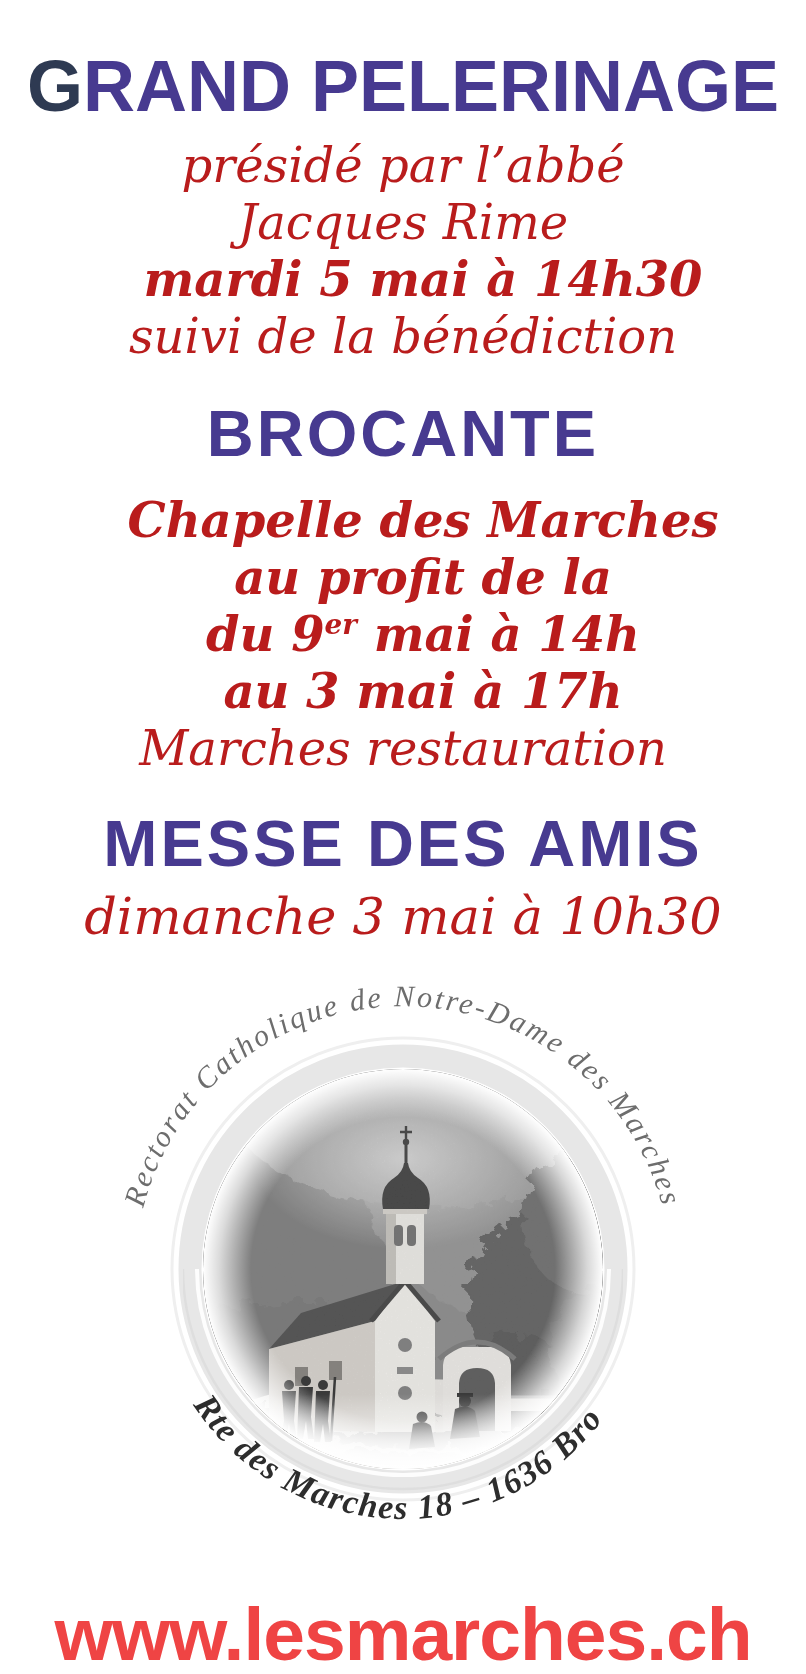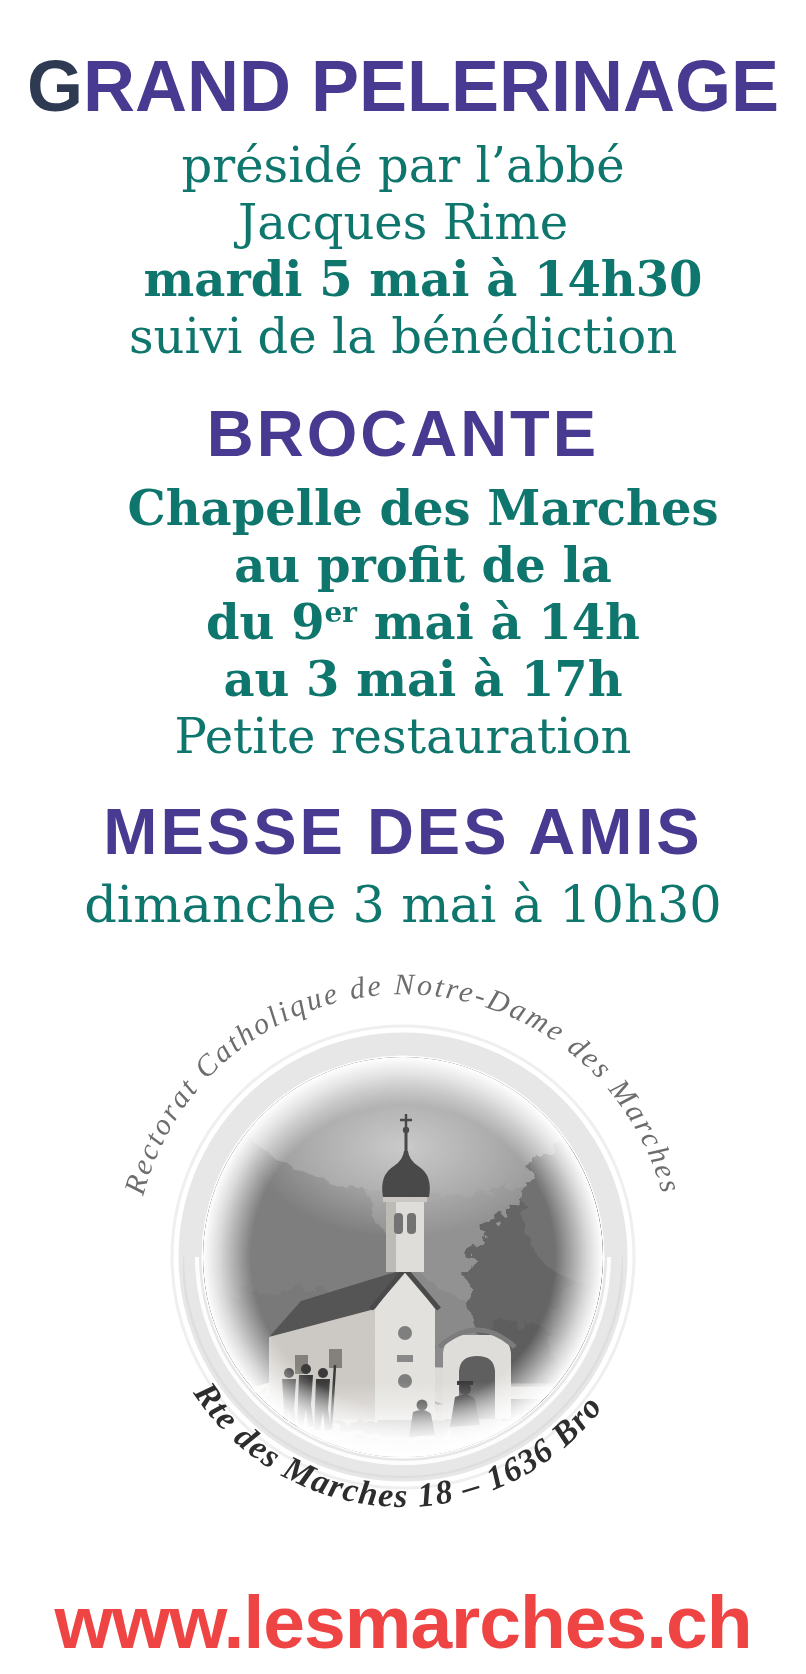--- a/index.html
+++ b/index.html
@@ -10,29 +10,29 @@
 
   
   .sans-title{font-family:"Liberation Sans",sans-serif;font-weight:700;
               color:#473a90;line-height:1.02;letter-spacing:0px;}
   .h1{font-size:72px;}
   .h2{font-size:65px;letter-spacing:3px;}
   .initial{color:#2e3a52;}
 
   
   .serif{font-family:"DejaVu Serif","Liberation Serif",serif;
-         color:#0f766e;font-size:48px;line-height:57px;}
+         color:#b91c1c;font-size:48px;line-height:57px;font-style:italic;}
   .serif .bold{font-weight:700;padding-left:40px;}
   .big-line{font-size:51px;line-height:60px;}
   sup.ord{font-size:58%;vertical-align:super;line-height:0;}
 
   .sec-pelerinage{margin-top:0;}
   .sec-brocante{margin-top:36px;}
   .sec-messe{margin-top:34px;}
-  .sec-brocante .sans-title{margin-bottom:12px;}
+  .sec-brocante .sans-title{margin-bottom:24px;}
   .sec-messe .sans-title{margin-bottom:10px;}
   .h1{margin-bottom:14px;}
 
   .logo-wrap{margin-top:22px;height:608px;}
   .website{font-size:75px;font-weight:700;color:#ef4444;
            font-family:"Liberation Sans",sans-serif;letter-spacing:-1px;
            margin-top:14px;}
 
   .arc-top-text{font-family:"Liberation Serif",serif;font-style:italic;
                 font-size:30px;letter-spacing:2.5px;fill:#6d6d6d;}
@@ -54,21 +54,21 @@
     </div>
   </div>
 
   <div class="sec-brocante">
     <div class="sans-title h2">BROCANTE</div>
     <div class="serif">
       <div class="bold">Chapelle des Marches</div>
       <div class="bold">au profit de la</div>
       <div class="bold"><span>du 9</span><sup class="ord">er</sup><span> mai à 14h</span></div>
       <div class="bold">au 3 mai à 17h</div>
-      <div>Petite restauration</div>
+      <div>Marches restauration</div>
     </div>
   </div>
 
   <div class="sec-messe">
     <div class="sans-title h2">MESSE DES AMIS</div>
     <div class="serif big-line bold">dimanche 3 mai à 10h30</div>
   </div>
 
   <div class="logo-wrap">
     <svg width="660" height="608" viewBox="0 0 660 608">

